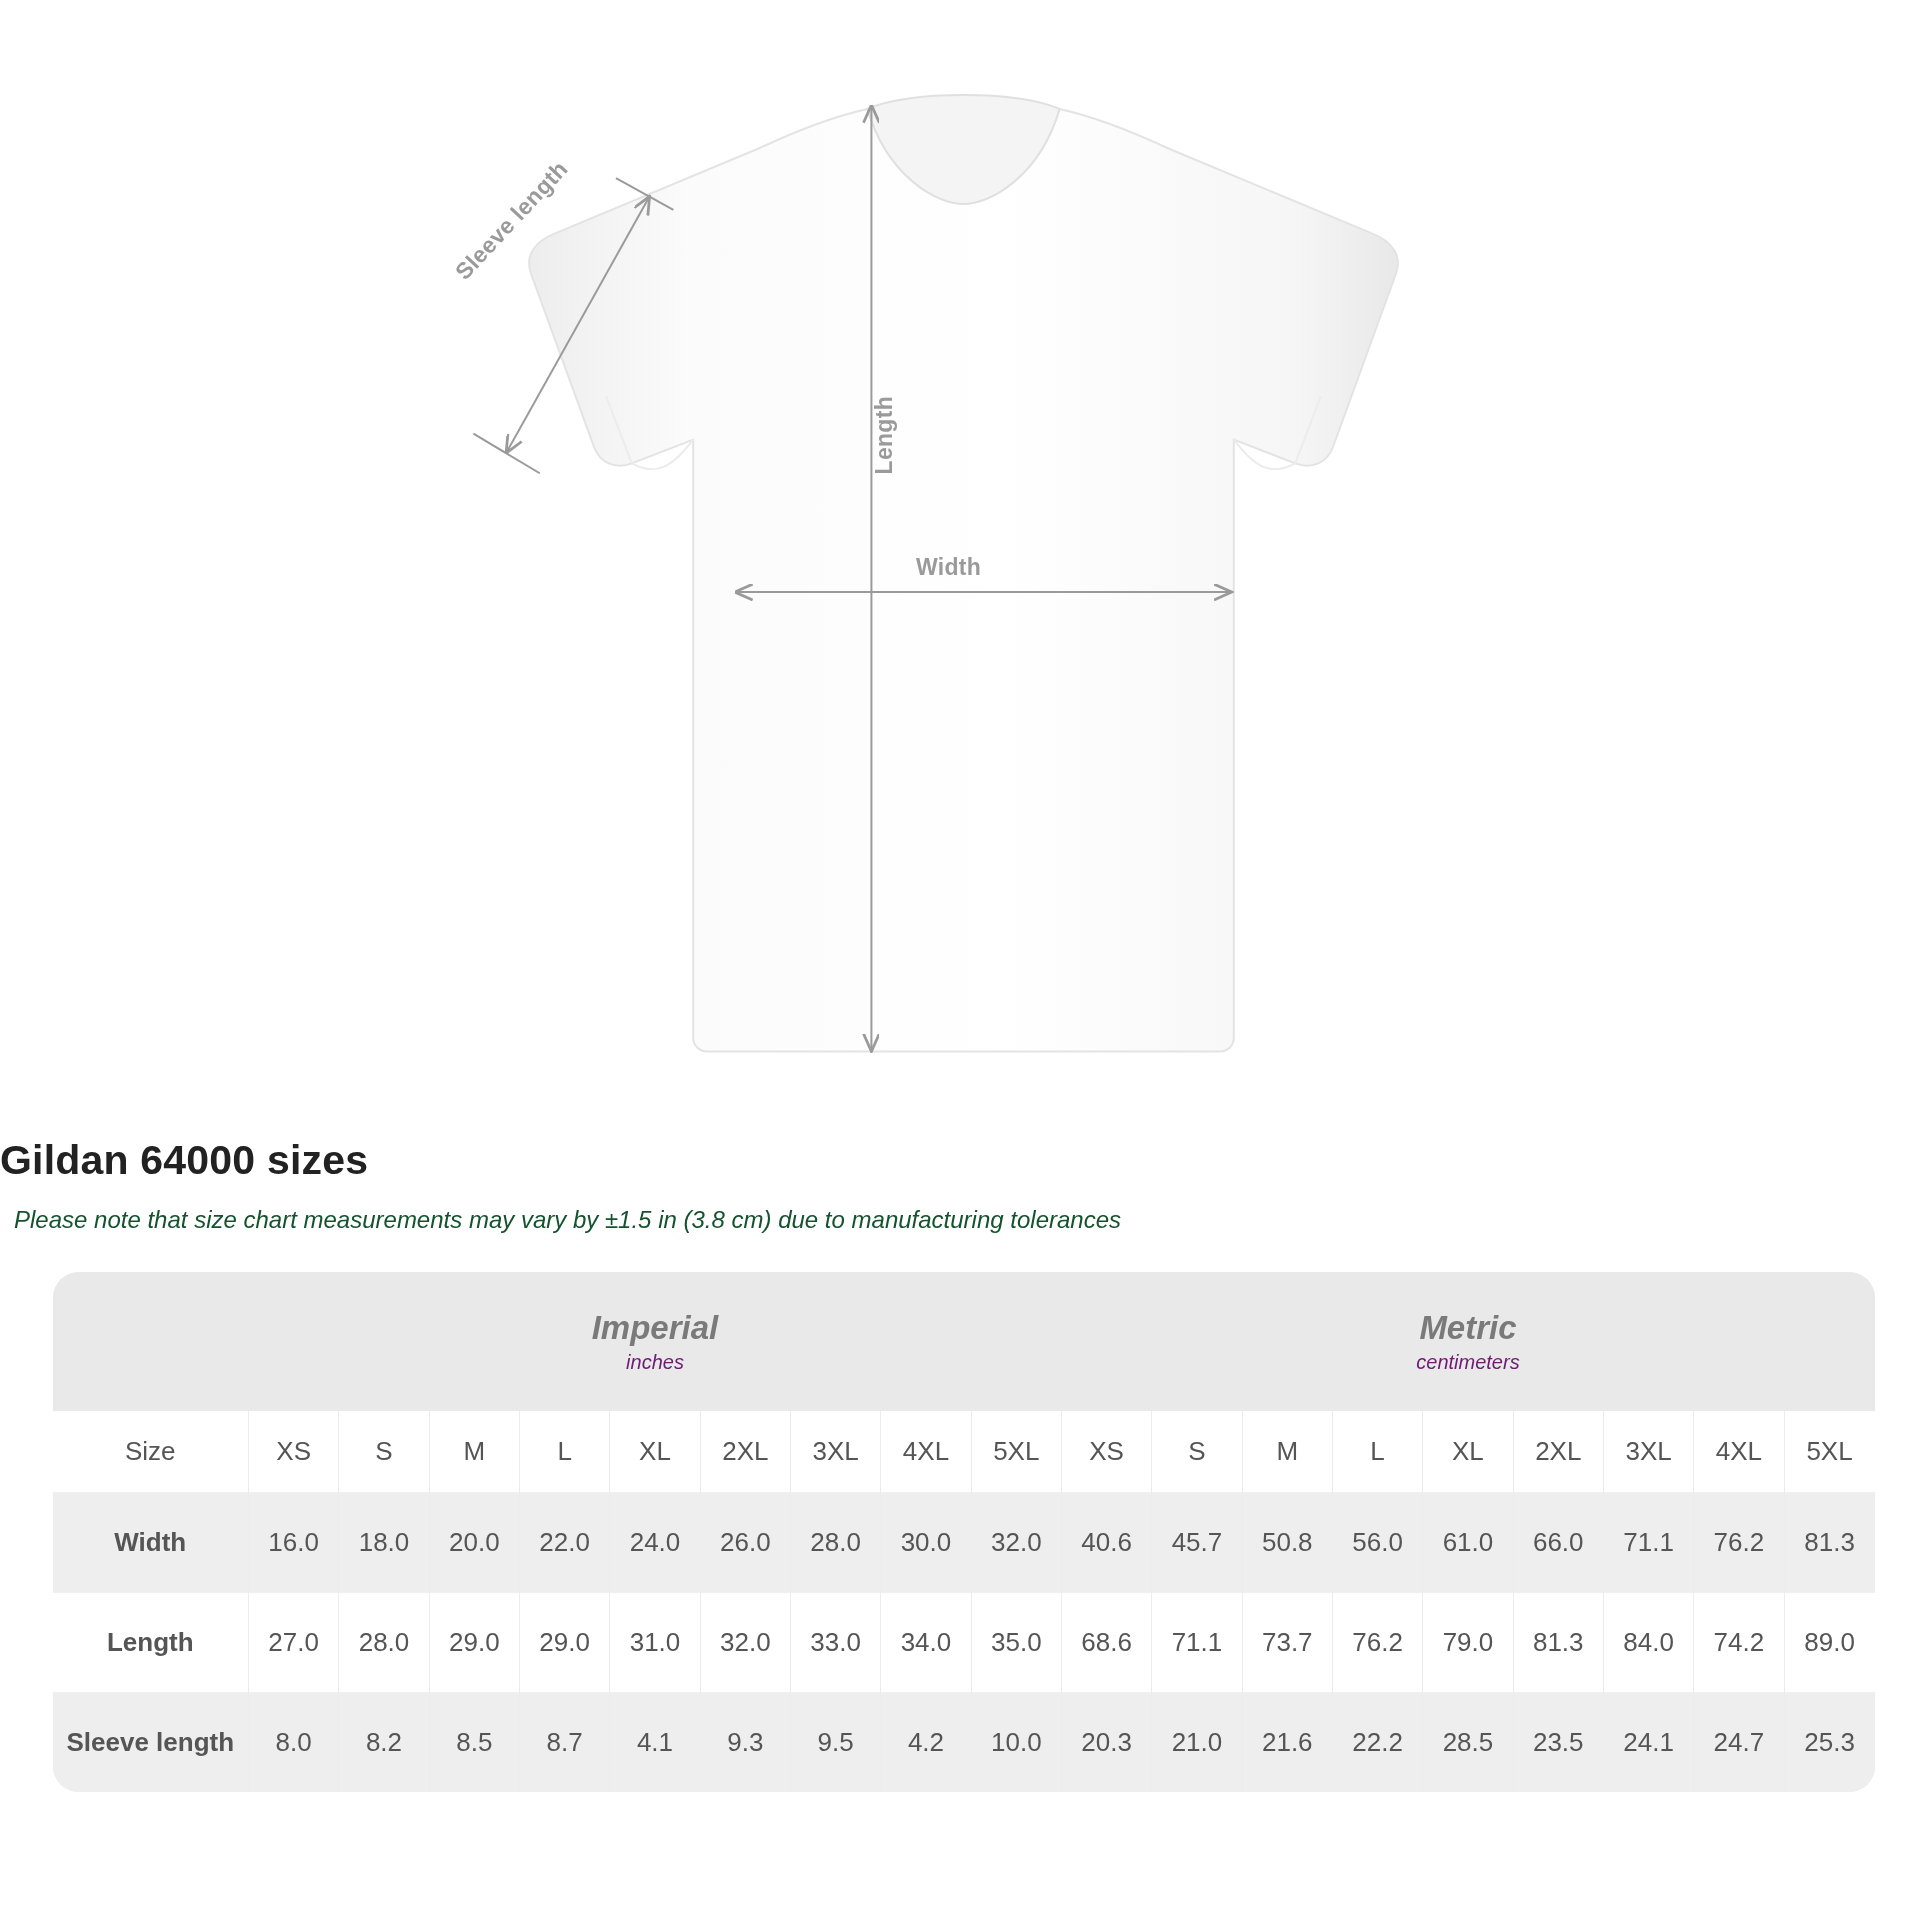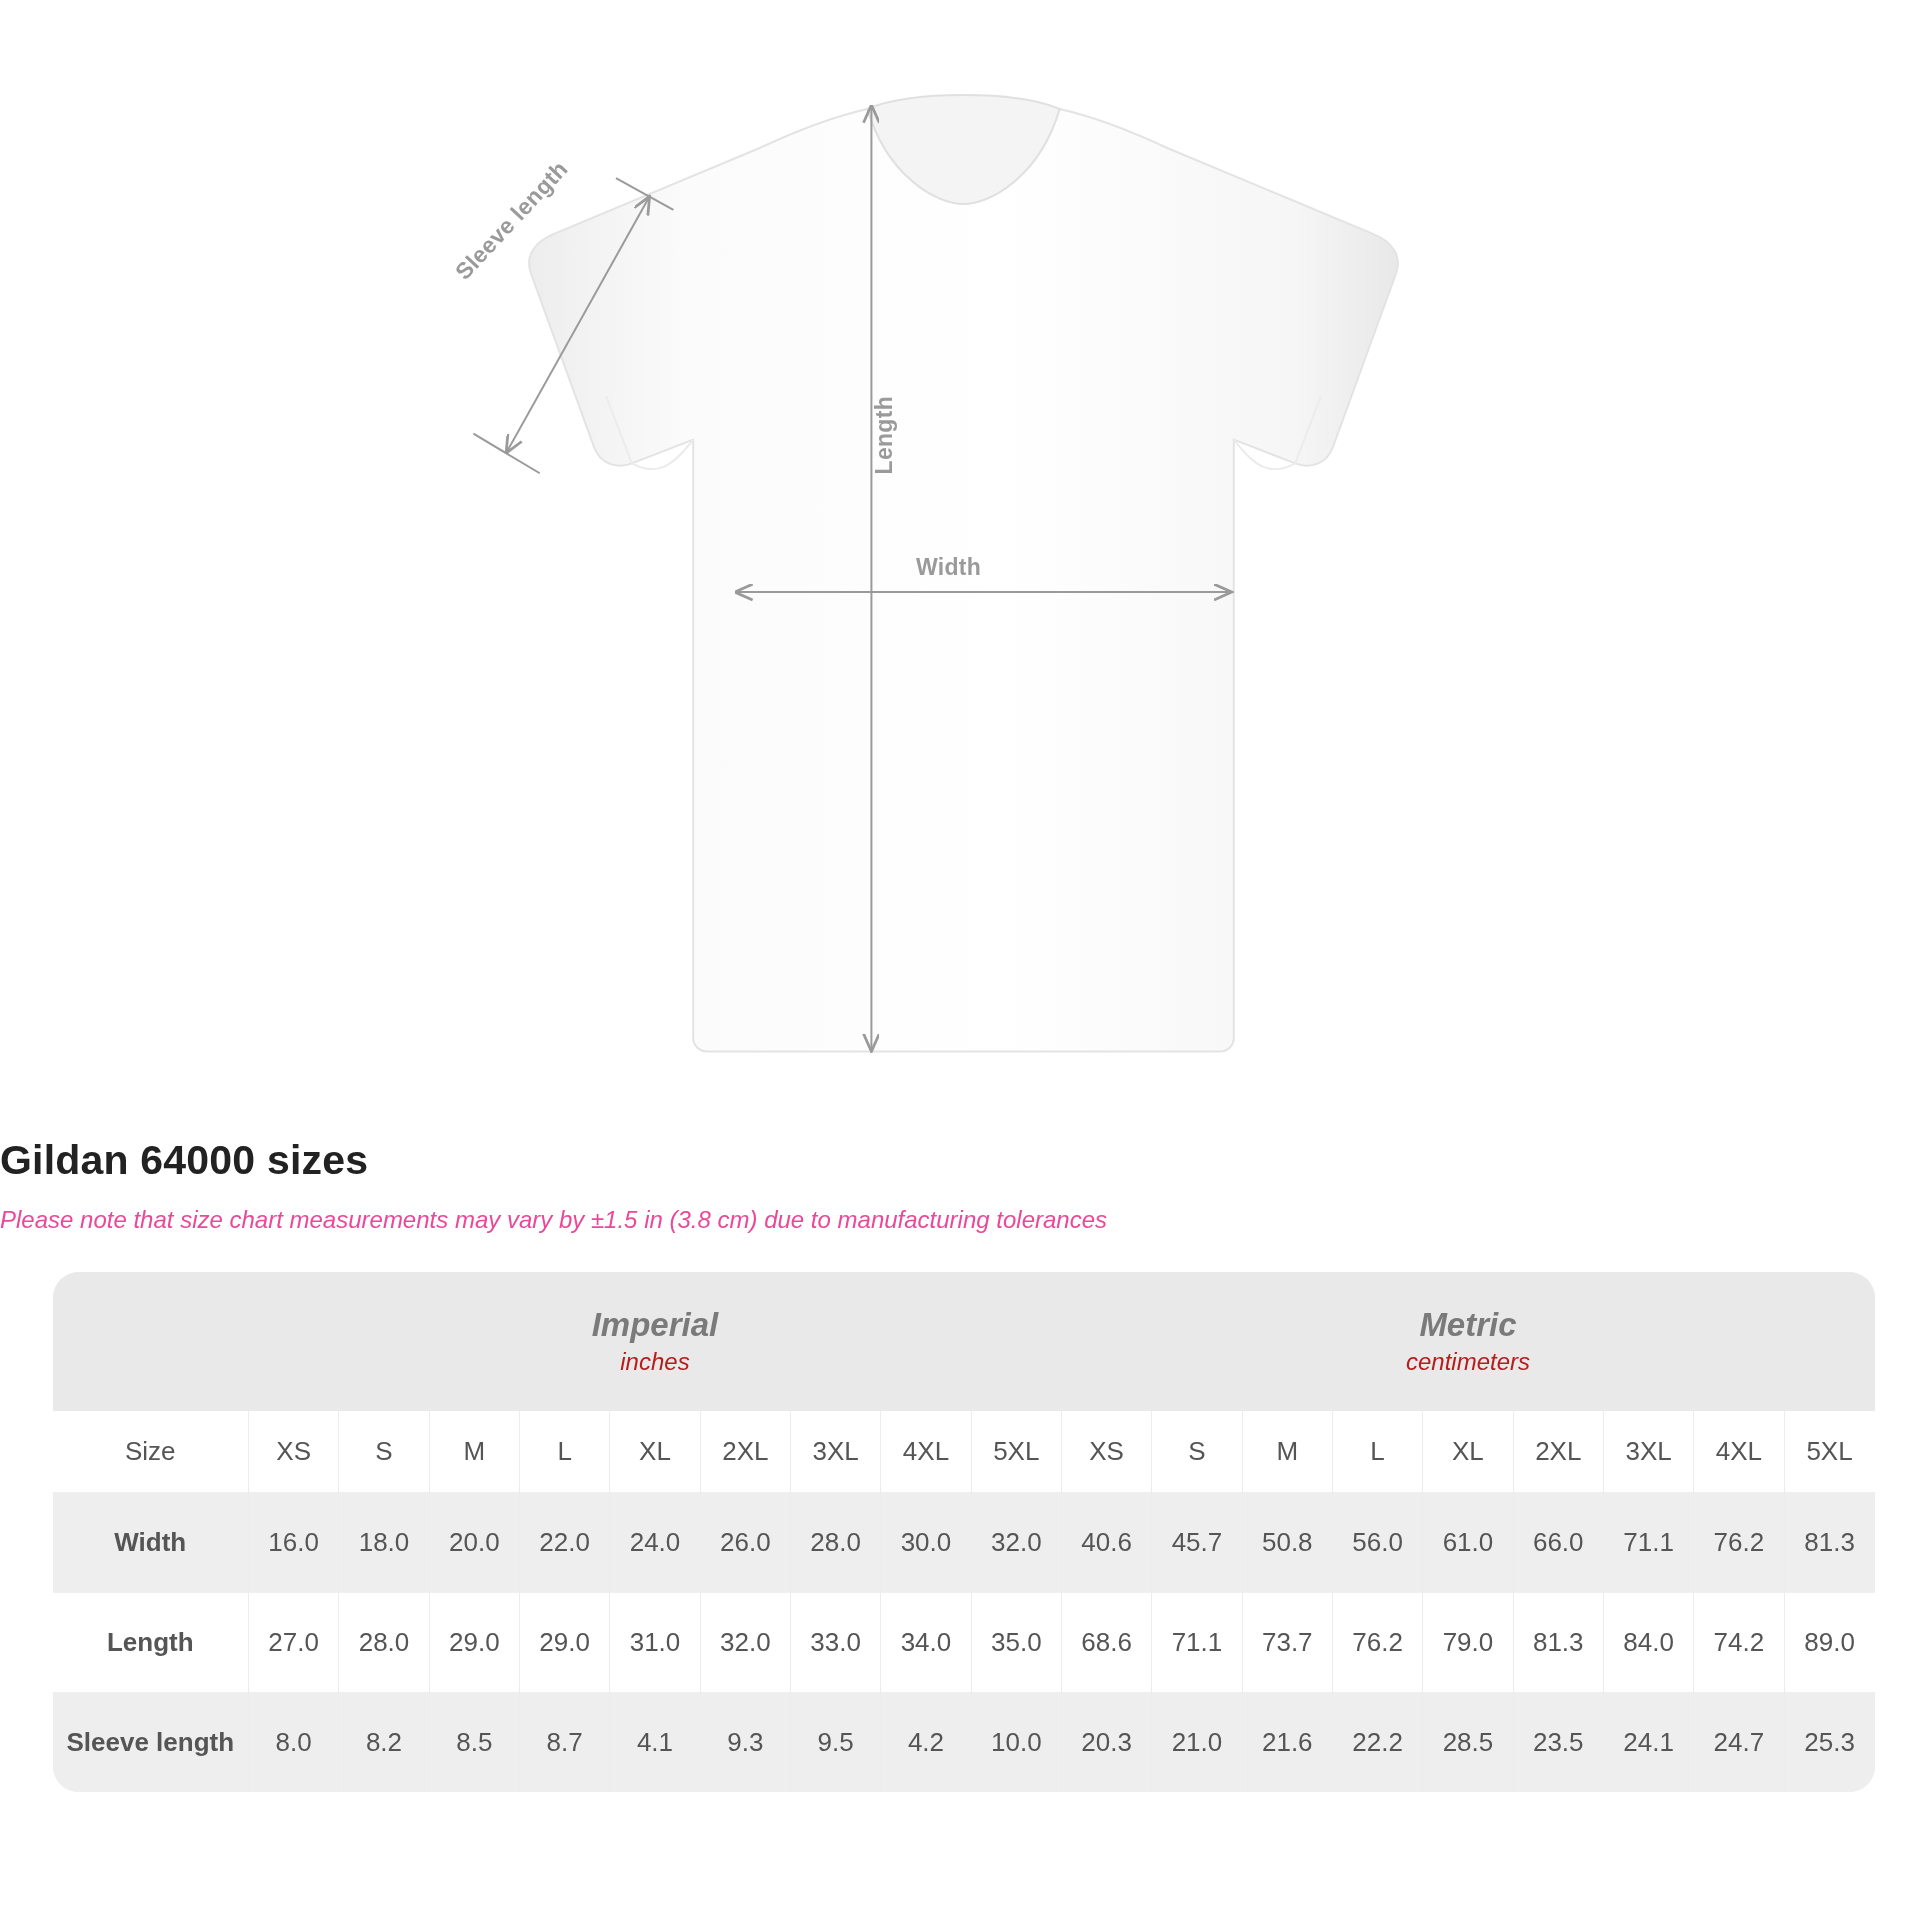--- a/index.html
+++ b/index.html
@@ -62,22 +62,22 @@
   .chart-title {
     font-size: 41px;
     font-weight: bold;
     color: #222222;
     margin: 0 0 22px 0;
     letter-spacing: 0.2px;
   }
   .chart-note {
     font-size: 24px;
     font-style: italic;
-    color: #ec4899;
-    margin: 0;
+    color: #14532d;
+    margin: 14px;
   }
 
   
   .table-wrap {
     margin: 38px auto 0 auto;
     width: 1822px;
     border-radius: 26px;
     overflow: hidden;
     background: #eeeeee;
   }
@@ -99,23 +99,23 @@
     border: none;
   }
   .unit-name {
     font-size: 33px;
     font-weight: bold;
     font-style: italic;
     color: #7a7a7a;
     line-height: 1.25;
   }
   .unit-sub {
-    font-size: 24px;
+    font-size: 20px;
     font-style: italic;
-    color: #b91c1c;
+    color: #701a75;
     line-height: 1.4;
   }
   .head-row td {
     background: #ffffff;
     height: 81px;
     font-weight: normal;
     color: #6b6b6b;
     font-size: 27px;
     border-right: 1px solid #ececec;
   }

